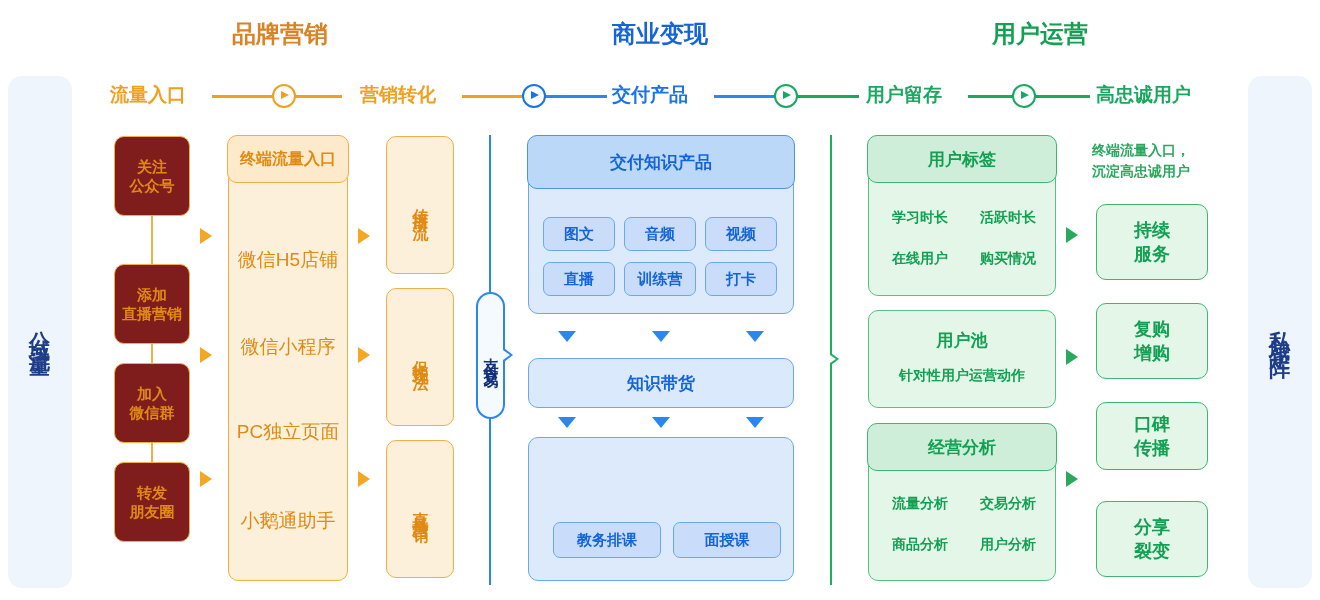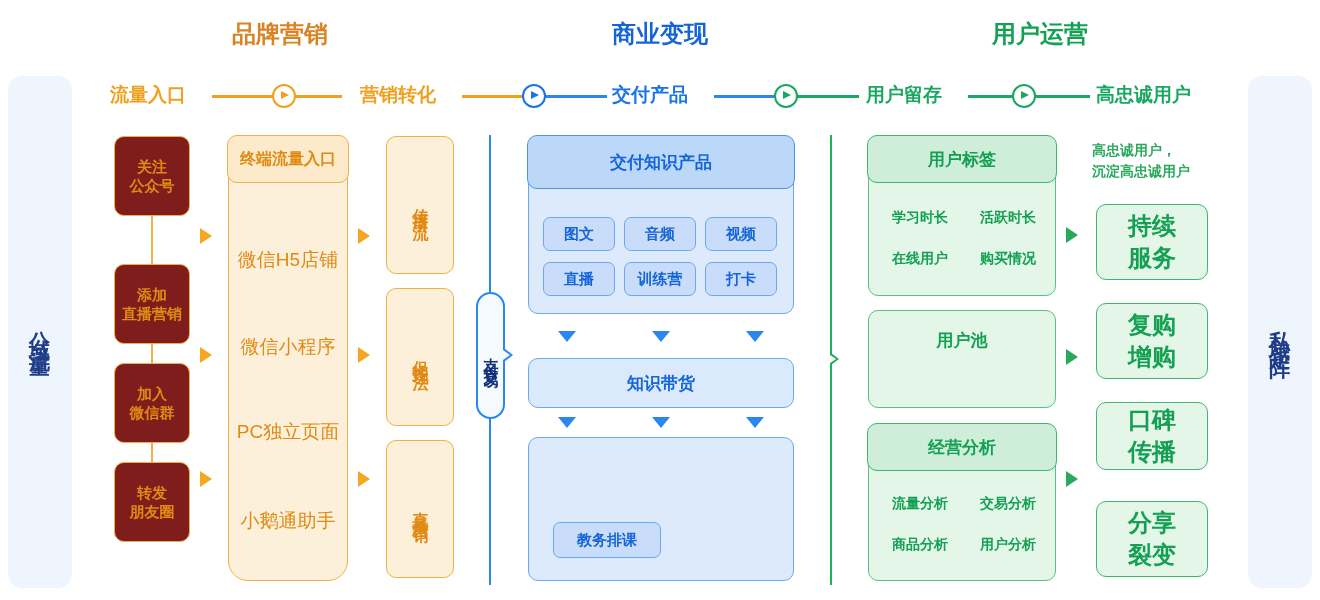--- a/index.html
+++ b/index.html
@@ -51,21 +51,21 @@
   
   .card{position:absolute;box-sizing:border-box;border-radius:10px;display:flex;
         align-items:center;justify-content:center;text-align:center;line-height:1.3;}
 
   
   .o-box{
     background:#7f1d1d;border:1.6px solid #f2ae47;color:#e08a14;
     font-size:15px;font-weight:bold;
   }
   .o-wrap{
-    background:#fdf0da;border:1.6px solid #f2ae47;border-radius:20px;
+    background:#fdf0da;border:1.6px solid #f2ae47;border-radius:10px;
     position:absolute;box-sizing:border-box;
   }
   .o-wrap-head{
     position:absolute;left:-1.6px;top:-1.6px;right:-1.6px;height:48px;
     background:#fdeacb;border:1.6px solid #f2ae47;border-radius:10px;
     display:flex;align-items:center;justify-content:center;
     color:#e08a14;font-size:16px;font-weight:bold;box-sizing:border-box;
   }
   .o-item{
     position:absolute;left:0;right:0;text-align:center;color:#e08a14;
@@ -116,21 +116,21 @@
     position:absolute;left:-1.6px;top:-1.6px;right:-1.6px;height:48px;
     background:#cfeeda;border:1.6px solid #3fb571;border-radius:10px;
     display:flex;align-items:center;justify-content:center;
     color:#13a052;font-size:17px;font-weight:bold;box-sizing:border-box;
   }
   .g-sub{position:absolute;color:#13a052;font-size:14px;font-weight:bold;text-align:center;}
   .g-out{
     position:absolute;box-sizing:border-box;background:#e3f6e8;
     border:1.7px solid #3fb571;border-radius:10px;
     display:flex;align-items:center;justify-content:center;text-align:center;
-    color:#13a052;font-size:24px;font-weight:bold;line-height:1.35;
+    color:#13a052;font-size:18px;font-weight:bold;line-height:1.35;
   }
   .g-note{position:absolute;color:#2aa95e;font-size:14px;font-weight:bold;line-height:1.5;}
 
   
   .div-blue{position:absolute;width:2.4px;background:#2b86f0;}
   .div-green{position:absolute;width:2.4px;background:#19b35e;}
   .pay-pill{
     position:absolute;box-sizing:border-box;background:#f5faff;
     border:2px solid #2b86f0;border-radius:22px;
     display:flex;align-items:center;justify-content:center;
@@ -240,52 +240,54 @@
 <div class="tri tri-d-b" style="left:746px;top:331px;"></div>
 
 <div class="b-plain" style="left:528px;top:358px;width:266px;height:50px;">知识带货</div>
 
 <div class="tri tri-d-b" style="left:558px;top:417px;"></div>
 <div class="tri tri-d-b" style="left:652px;top:417px;"></div>
 <div class="tri tri-d-b" style="left:746px;top:417px;"></div>
 
 <div class="b-wrap" style="left:528px;top:437px;width:266px;height:144px;">
   <div class="b-tag" style="left:24px;top:84px;width:108px;height:36px;">教务排课</div>
+  <div class="b-tag" style="left:144px;top:84px;width:108px;height:36px;">面授课</div>
 </div>
 
 <div class="div-green" style="left:830px;top:135px;height:450px;"></div>
 <div class="notch-g" style="left:831px;top:353px;"></div>
 <div class="notch-g-in" style="left:830px;top:355px;"></div>
 
 <div class="g-wrap" style="left:868px;top:136px;width:188px;height:160px;">
   <div class="g-head">用户标签</div>
   <div class="g-sub" style="left:8px;top:72px;width:86px;">学习时长</div>
   <div class="g-sub" style="left:96px;top:72px;width:86px;">活跃时长</div>
   <div class="g-sub" style="left:8px;top:113px;width:86px;">在线用户</div>
   <div class="g-sub" style="left:96px;top:113px;width:86px;">购买情况</div>
 </div>
 
 <div class="g-wrap" style="left:868px;top:310px;width:188px;height:98px;">
   <div style="position:absolute;left:0;right:0;top:18px;text-align:center;color:#13a052;font-size:17px;font-weight:bold;">用户池</div>
+  <div class="g-sub" style="left:0;right:0;top:56px;">针对性用户运营动作</div>
 </div>
 
 <div class="g-wrap" style="left:868px;top:424px;width:188px;height:157px;">
   <div class="g-head">经营分析</div>
   <div class="g-sub" style="left:8px;top:70px;width:86px;">流量分析</div>
   <div class="g-sub" style="left:96px;top:70px;width:86px;">交易分析</div>
   <div class="g-sub" style="left:8px;top:111px;width:86px;">商品分析</div>
   <div class="g-sub" style="left:96px;top:111px;width:86px;">用户分析</div>
 </div>
 
 <div class="tri tri-r-g" style="left:1066px;top:227px;"></div>
 <div class="tri tri-r-g" style="left:1066px;top:349px;"></div>
 <div class="tri tri-r-g" style="left:1066px;top:471px;"></div>
 
 <div class="g-note" style="left:1092px;top:140px;width:150px;">
-  <span>高忠诚用户，</span><br>
+  <span>终端流量入口，</span><br>
   <span>沉淀高忠诚用户</span>
 </div>
 
 <div class="g-out" style="left:1096px;top:204px;width:112px;height:76px;">
   <span><span>持续</span><br><span>服务</span></span>
 </div>
 <div class="g-out" style="left:1096px;top:303px;width:112px;height:76px;">
   <span><span>复购</span><br><span>增购</span></span>
 </div>
 <div class="g-out" style="left:1096px;top:402px;width:112px;height:68px;">

